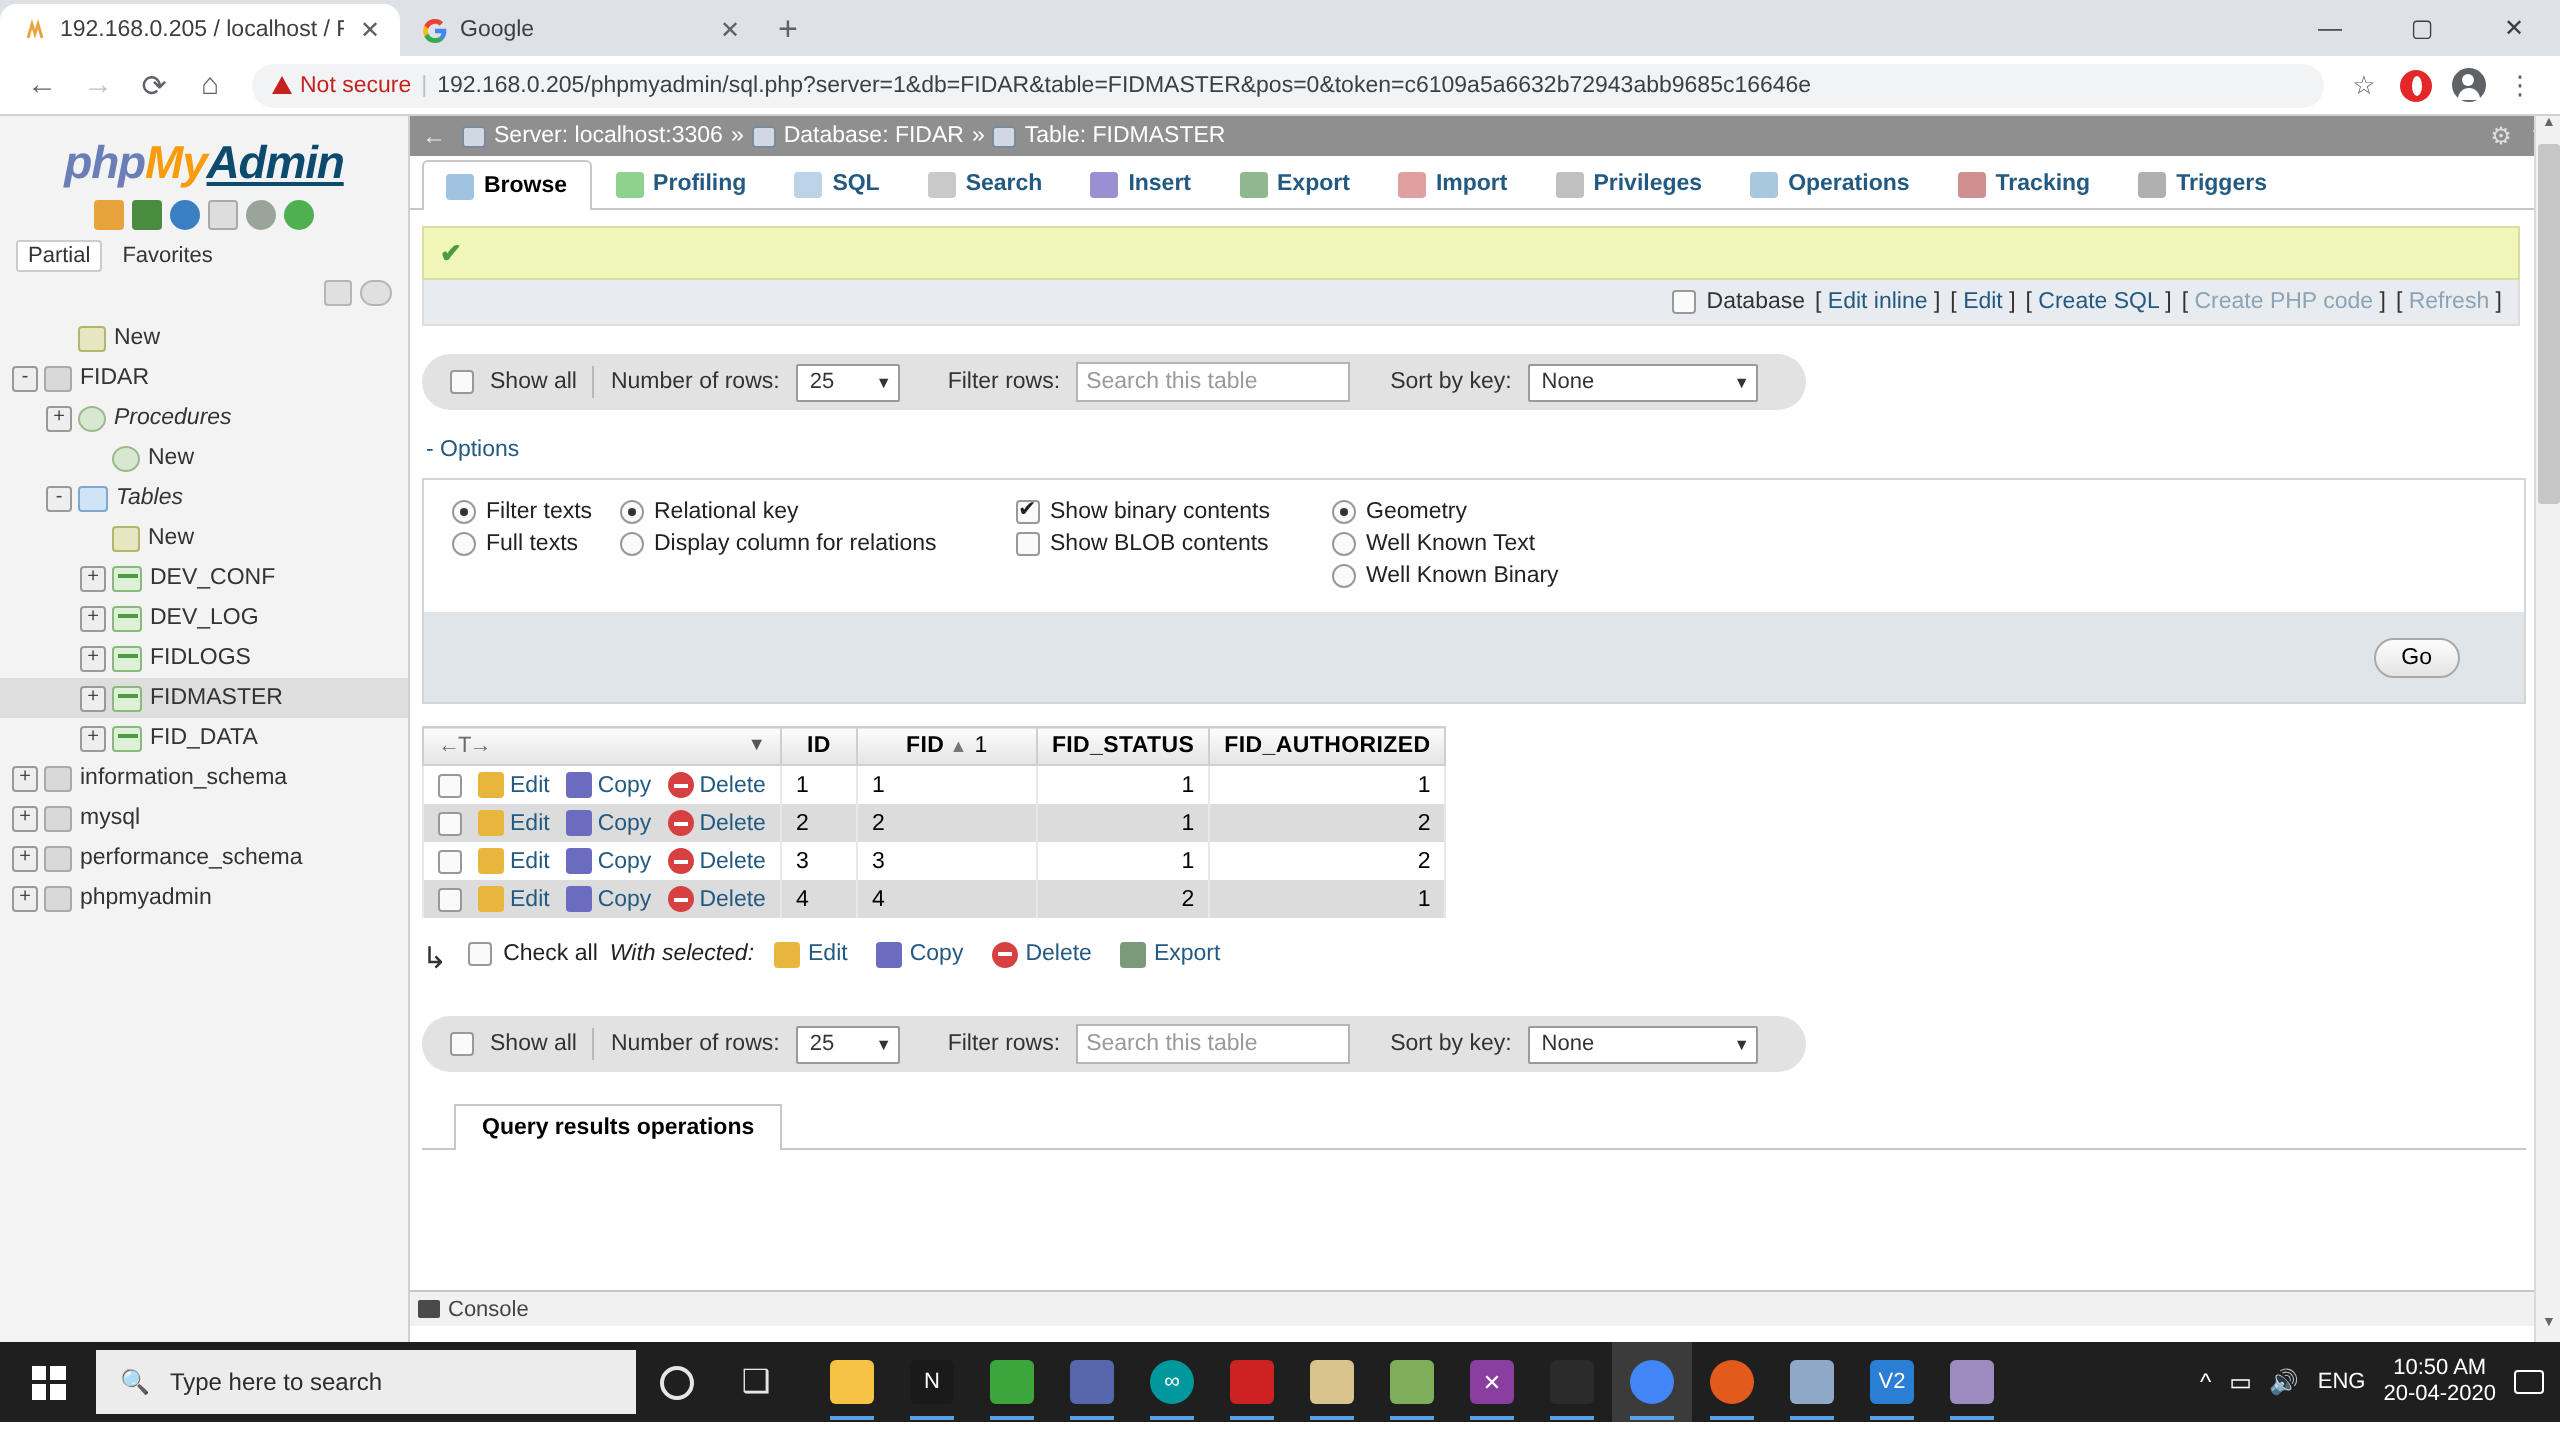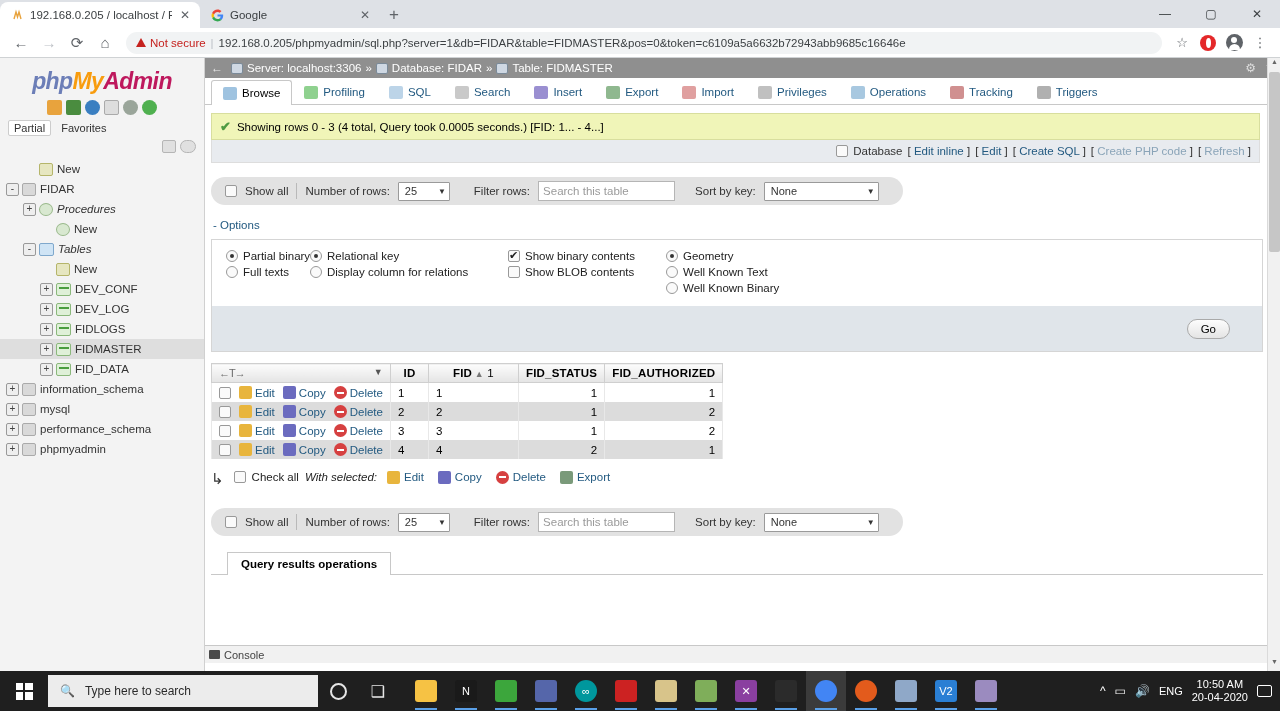--- a/index.html
+++ b/index.html
@@ -69,21 +69,21 @@
 
   
   .sidebar {
     width: 205px; flex: none; background: #f3f3f3; padding: 6px 0 0 0;
     font-size: 11.5px; color: #333; border-right: 1px solid #d0d0d0;
     overflow: hidden; position: relative;
   }
   .pma-logo { text-align: center; padding: 4px 0 2px; font-size: 23px; font-weight: bold; font-style: italic; letter-spacing: -0.6px;}
   .pma-logo .php { color: #6c7eb7; }
   .pma-logo .my { color: #f89c0e; }
-  .pma-logo .admin { color: #be185d; }
+  .pma-logo .admin { color: #0c4a6e; text-decoration: underline; }
   .logo-icons { display: flex; justify-content: center; gap: 4px; margin: 3px 0 5px; }
   .li-ic { width: 15px; height: 15px; border-radius: 2px; display:inline-block;}
   .recentfav { display: flex; gap: 4px; padding: 0 8px 4px; }
   .rf-btn {
     font-size: 11px; color: #333; padding: 1px 5px;
     border: 1px solid transparent; border-radius: 2px;
   }
   .rf-btn.sel { background: #fff; border-color: #ccc; }
   .tree-tools { display: flex; justify-content: flex-end; gap: 4px; padding: 0 8px 4px; }
   .tt-ic { width: 14px; height: 13px; background: #e0e0e0; border: 1px solid #b5b5b5; border-radius: 2px; }
@@ -115,21 +115,21 @@
   .collapse-ic { color: #e8e8e8; font-size: 12px; padding-right: 3px;}
   .bc-ic { width: 12px; height: 11px; background: #cfd8e3; border: 1px solid #7a8a99; border-radius: 2px; display:inline-block;}
   .topbar-right { display: flex; gap: 8px; align-items: center; color: #ddd; font-size: 12px; }
 
   .tabs-nav {
     display: flex; align-items: flex-end; height: 27px;
     background: #fff; border-bottom: 1px solid #c8c8c8; padding-left: 6px;
   }
   .ptab {
     display: flex; align-items: center; gap: 5px; height: 25px;
-    padding: 0 11px; font-size: 11.5px; font-weight: normal; color: #235a81;
+    padding: 0 11px; font-size: 11.5px; font-weight: bold; color: #235a81;
     border: 1px solid transparent; border-bottom: none;
     border-radius: 3px 3px 0 0;
   }
   .ptab.active { background: #fff; border-color: #c8c8c8; color: #000; margin-bottom: -1px; }
   .ptab-ic { width: 14px; height: 13px; border-radius: 2px; flex: none; display:inline-block;}
 
   .content { padding: 8px 20px 0 6px; height: 558px; overflow: hidden; position: relative;}
 
   .alert-success {
     background: #f0f5b8; border: 1px solid #d8de9e; color: #000;
@@ -513,21 +513,20 @@
         <div class="ptab">
           <span class="ptab-ic" style="background: rgb(176, 176, 176);"></span>
           <span>Triggers</span>
         </div>
       </div>
 
     <div class="content">
 
       <div class="alert-success">
         <span class="check-ic">✔</span>
-        <span>Showing rows 0 - 3 (4 total, Query took 0.0005 seconds.) [FID: 1... - 4...]</span>
       </div>
 
 
       <div class="sql-actions" id="sqlactions">
           <span class="cbx"></span>
           <span>Database</span>
           <span>[ <a class="lnk">Edit inline</a> ]</span>
           <span>[ <a class="lnk">Edit</a> ]</span>
           <span>[ <a class="lnk">Create SQL</a> ]</span>
           <span>[ <a class="lnk dim">Create PHP code</a> ]</span>
@@ -554,21 +553,21 @@
         </span>
       </div>
 
       <a class="options-link">- Options</a>
 
       <div class="options-panel">
         <div class="opt-inner">
           <div class="opt-col" style="width:84px" id="optcol1">
               <div class="opt-item">
                 <span class="rdo checked"></span>
-                <span>Partial binary</span>
+                <span>Filter texts</span>
               </div>
               <div class="opt-item">
                 <span class="rdo"></span>
                 <span>Full texts</span>
               </div>
             </div>
           <div class="opt-col" style="width:180px" id="optcol2">
               <div class="opt-item">
                 <span class="rdo checked"></span>
                 <span>Relational key</span>

